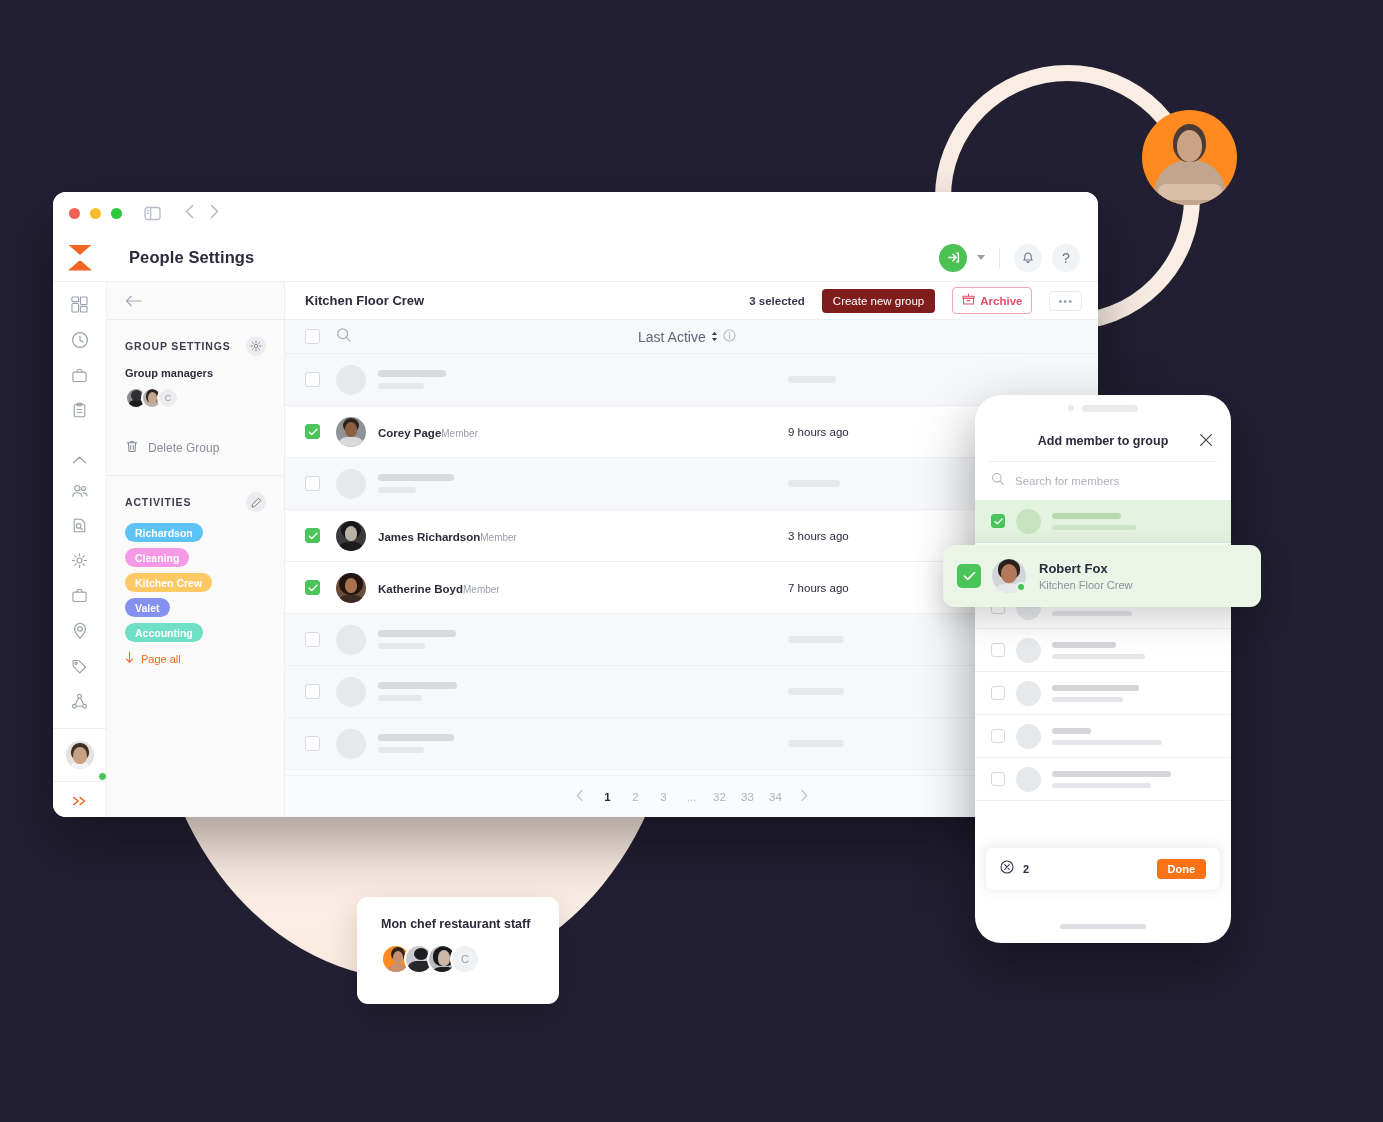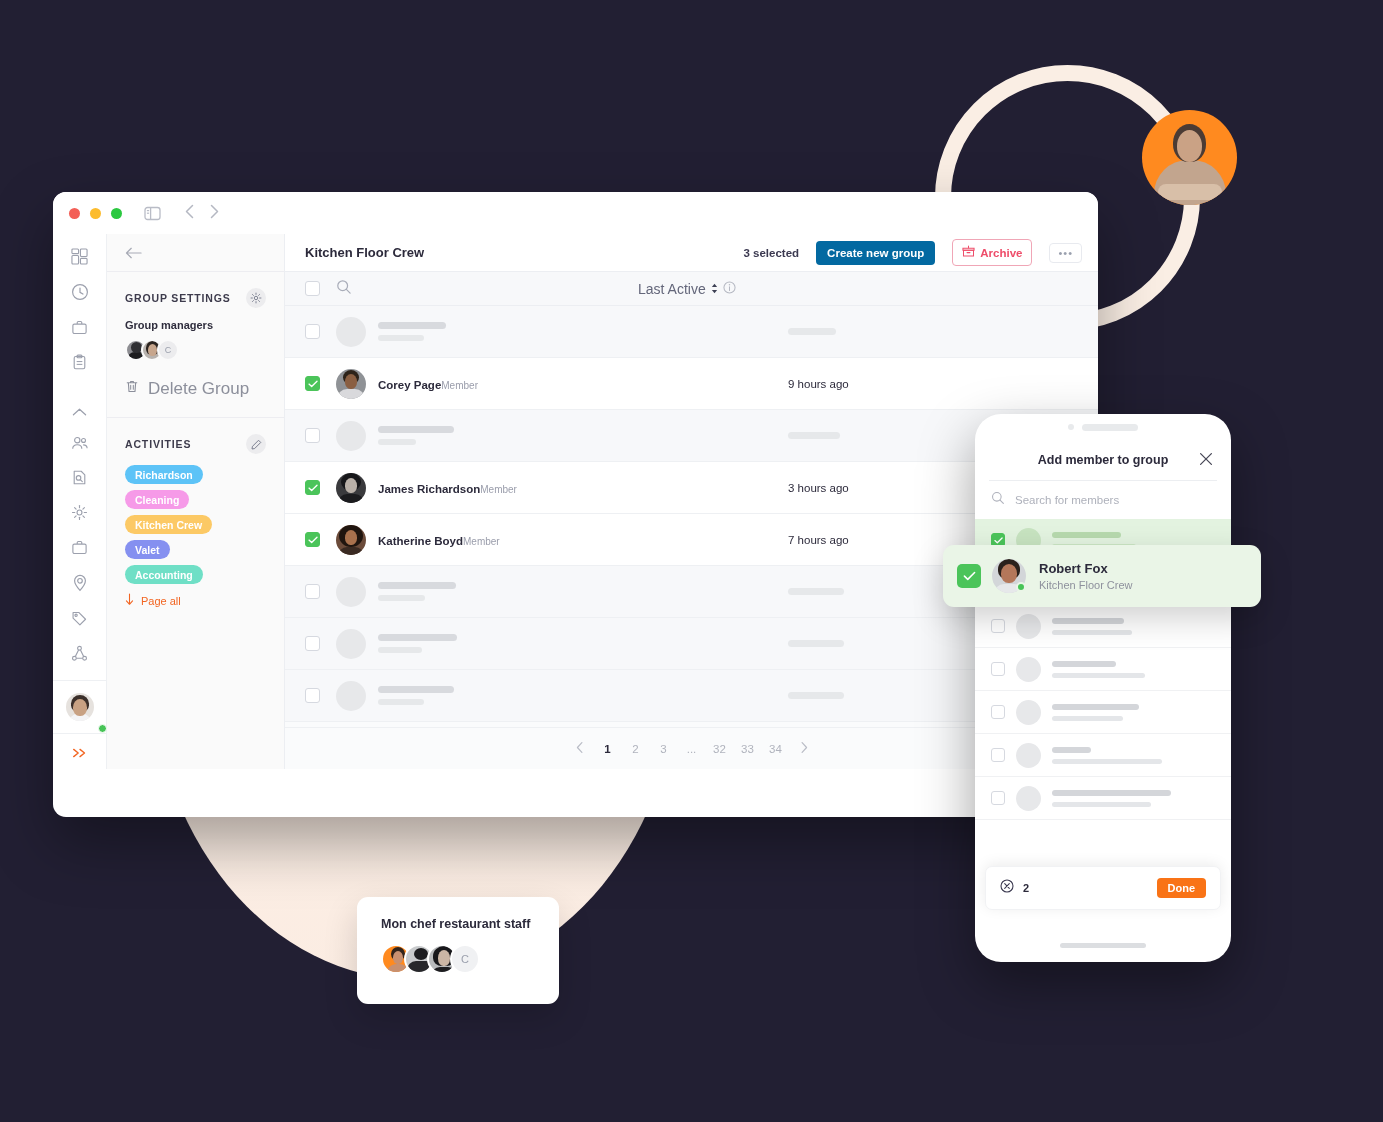--- a/index.html
+++ b/index.html
@@ -129,40 +129,40 @@
     overflow:hidden;position:relative;
   }
   .mgr:first-child { margin-left:0; }
   .mgr.m1 { background:#8d8d92; }
   .mgr.m1 .h{position:absolute;left:4px;top:1px;width:11px;height:11px;border-radius:50%;background:#2f2f33;}
   .mgr.m1 .b{position:absolute;left:0;top:11px;width:20px;height:12px;background:#1d1d20;border-radius:8px 8px 0 0;}
   .mgr.m2 { background:#b7b2ae; }
   .mgr.m2 .h{position:absolute;left:3px;top:0px;width:13px;height:14px;border-radius:50% 50% 42% 42%;background:#2b2420;}
   .mgr.m2 .f{position:absolute;left:5px;top:3px;width:9px;height:12px;border-radius:50% 50% 45% 45%;background:#c7a68d;}
   .mgr.mc { background:#ececee; color:#9ba0ad; font-size:9px; display:flex;align-items:center;justify-content:center;}
-  .del-row { display:flex; align-items:center; gap:9px; margin-top:18px; color:#8c8f9b; font-size:17px; }
+  .del-row { display:flex; align-items:center; gap:9px; margin-top:30px; color:#8c8f9b; font-size:12px; }
 
   .tags { margin-top:11px; display:flex; flex-direction:column; align-items:flex-start; gap:6px; }
   .tag {
     font-size:10.5px; color:#ffffff; font-weight:600;
     padding:3.5px 10px; border-radius:11px; line-height:1.15;
   }
   .showall { display:flex;align-items:center;gap:7px;margin-top:9px;color:#f26522;font-size:11px;}
 
   
   .maincol { flex:1; background:#fafbfc; display:flex; flex-direction:column; min-width:0; }
   .mc-top {
     height: 38px; display:flex; align-items:center; padding: 0 16px 0 20px;
     background:#fff; border-bottom:1px solid #eceef2;
   }
   .grp-title { font-size:13px; font-weight:700; color:#2c2a3b; }
   .mc-actions { margin-left:auto; display:flex; align-items:center; gap:17px; }
   .sel-count { font-size:11.5px; color:#3b3950; font-weight:600; }
   .btn-orange {
-    background:#0369a1; color:#fff; font-size:11.5px; font-weight:700;
+    background:#7f1d1d; color:#fff; font-size:11.5px; font-weight:400;
     padding:6px 11px; border-radius:4px; border:none;
   }
   .btn-outline {
     background:#fff; color:#ee4d6a; font-size:11.5px; font-weight:600;
     padding:5px 9px; border-radius:4px; border:1px solid #f0a6b6;
     display:flex;align-items:center;gap:5px;
   }
   .btn-dots {
     background:#fff;border:1px solid #e8eaef;border-radius:4px;padding:5px 8px;
     color:#9aa0ae; font-size:11px; letter-spacing:1px; line-height:8px;
@@ -213,21 +213,21 @@
   .pager {
     height:42px; background:#fafbfc; display:flex; align-items:center; justify-content:center; gap:0;
     border-top:1px solid #eef0f3;
   }
   .pg { min-width:28px; text-align:center; font-size:11.5px; color:#b0b3bd; }
   .pg.cur { color:#2c2a3b; font-weight:700; }
   .pg.arrow { color:#b9bcc6; }
 
   
   .phone {
-    position:absolute; left:975px; top:414px; width:256px; height:548px;
+    position:absolute; left:975px; top:395px; width:256px; height:548px;
     background:#ffffff; border-radius:26px; box-shadow: 0 22px 55px rgba(0,0,0,.38);
     overflow:hidden;
   }
   .phone-notch { height:26px; display:flex; align-items:center; justify-content:center; gap:8px; }
   .notch-dot { width:6px;height:6px;border-radius:50%;background:#e8eaec; }
   .notch-bar { width:56px;height:7px;border-radius:4px;background:#e8eaec; }
   .ph-title-row { height:40px; display:flex;align-items:center;justify-content:center;position:relative; }
   .ph-title { font-size:12.5px; font-weight:700; color:#2c2a3b; }
   .ph-close { position:absolute; right:18px; color:#4b4b5a; font-size:15px; }
   .ph-divider { height:1px; background:#eceef1; margin:0 14px; }
@@ -326,20 +326,43 @@
       <span class="tb-nav">
         <span><svg width="9" height="15" viewBox="0 0 9 15">
               <polyline points="7.5,1.5 1.5,7.5 7.5,13.5" fill="none" stroke="currentColor" stroke-width="1.5" stroke-linecap="round" stroke-linejoin="round"></polyline>
             </svg></span>
         <span><svg width="9" height="15" viewBox="0 0 9 15">
               <polyline points="1.5,1.5 7.5,7.5 1.5,13.5" fill="none" stroke="currentColor" stroke-width="1.5" stroke-linecap="round" stroke-linejoin="round"></polyline>
             </svg></span>
       </span>
     </div>
 
+    <div class="appheader">
+      <div class="logo-rail">
+          <div class="logo"></div>
+        </div>
+      <div class="page-title">People Settings</div>
+      <div class="header-right">
+        <div class="login-btn">
+          <svg width="15" height="15" viewBox="0 0 16 16">
+              <path d="M3 8h7M7.4 4.6 10.8 8l-3.4 3.4" fill="none" stroke="#fff" stroke-width="1.5" stroke-linecap="round" stroke-linejoin="round"></path>
+              <path d="M11.6 3.4h1.6v9.2h-1.6" fill="none" stroke="#fff" stroke-width="1.5" stroke-linecap="round"></path>
+            </svg>
+        </div>
+        <span class="caret-dn"></span>
+        <span class="hdr-sep"></span>
+        <span class="circle-btn">
+          <svg width="14" height="14" viewBox="0 0 16 16">
+              <path d="M8 2.2a3.6 3.6 0 0 0-3.6 3.6v2.4L3.3 10.2h9.4l-1.1-2V5.8A3.6 3.6 0 0 0 8 2.2Z" fill="none" stroke="currentColor" stroke-width="1.2" stroke-linejoin="round"></path>
+              <path d="M6.7 12a1.35 1.35 0 0 0 2.6 0" fill="none" stroke="currentColor" stroke-width="1.2" stroke-linecap="round"></path>
+            </svg>
+        </span>
+        <span class="circle-btn">?</span>
+      </div>
+    </div>
 
     <div class="body-area">
 
       <div class="rail">
         <span class="rail-icon">
             <svg width="17" height="17" viewBox="0 0 18 18">
               <rect x="1" y="1" width="7" height="5" rx="1" fill="none" stroke="currentColor" stroke-width="1.2"></rect>
               <rect x="10" y="1" width="7" height="8" rx="1" fill="none" stroke="currentColor" stroke-width="1.2"></rect>
               <rect x="1" y="8" width="7" height="9" rx="1" fill="none" stroke="currentColor" stroke-width="1.2"></rect>
               <rect x="10" y="11" width="7" height="6" rx="1" fill="none" stroke="currentColor" stroke-width="1.2"></rect>

